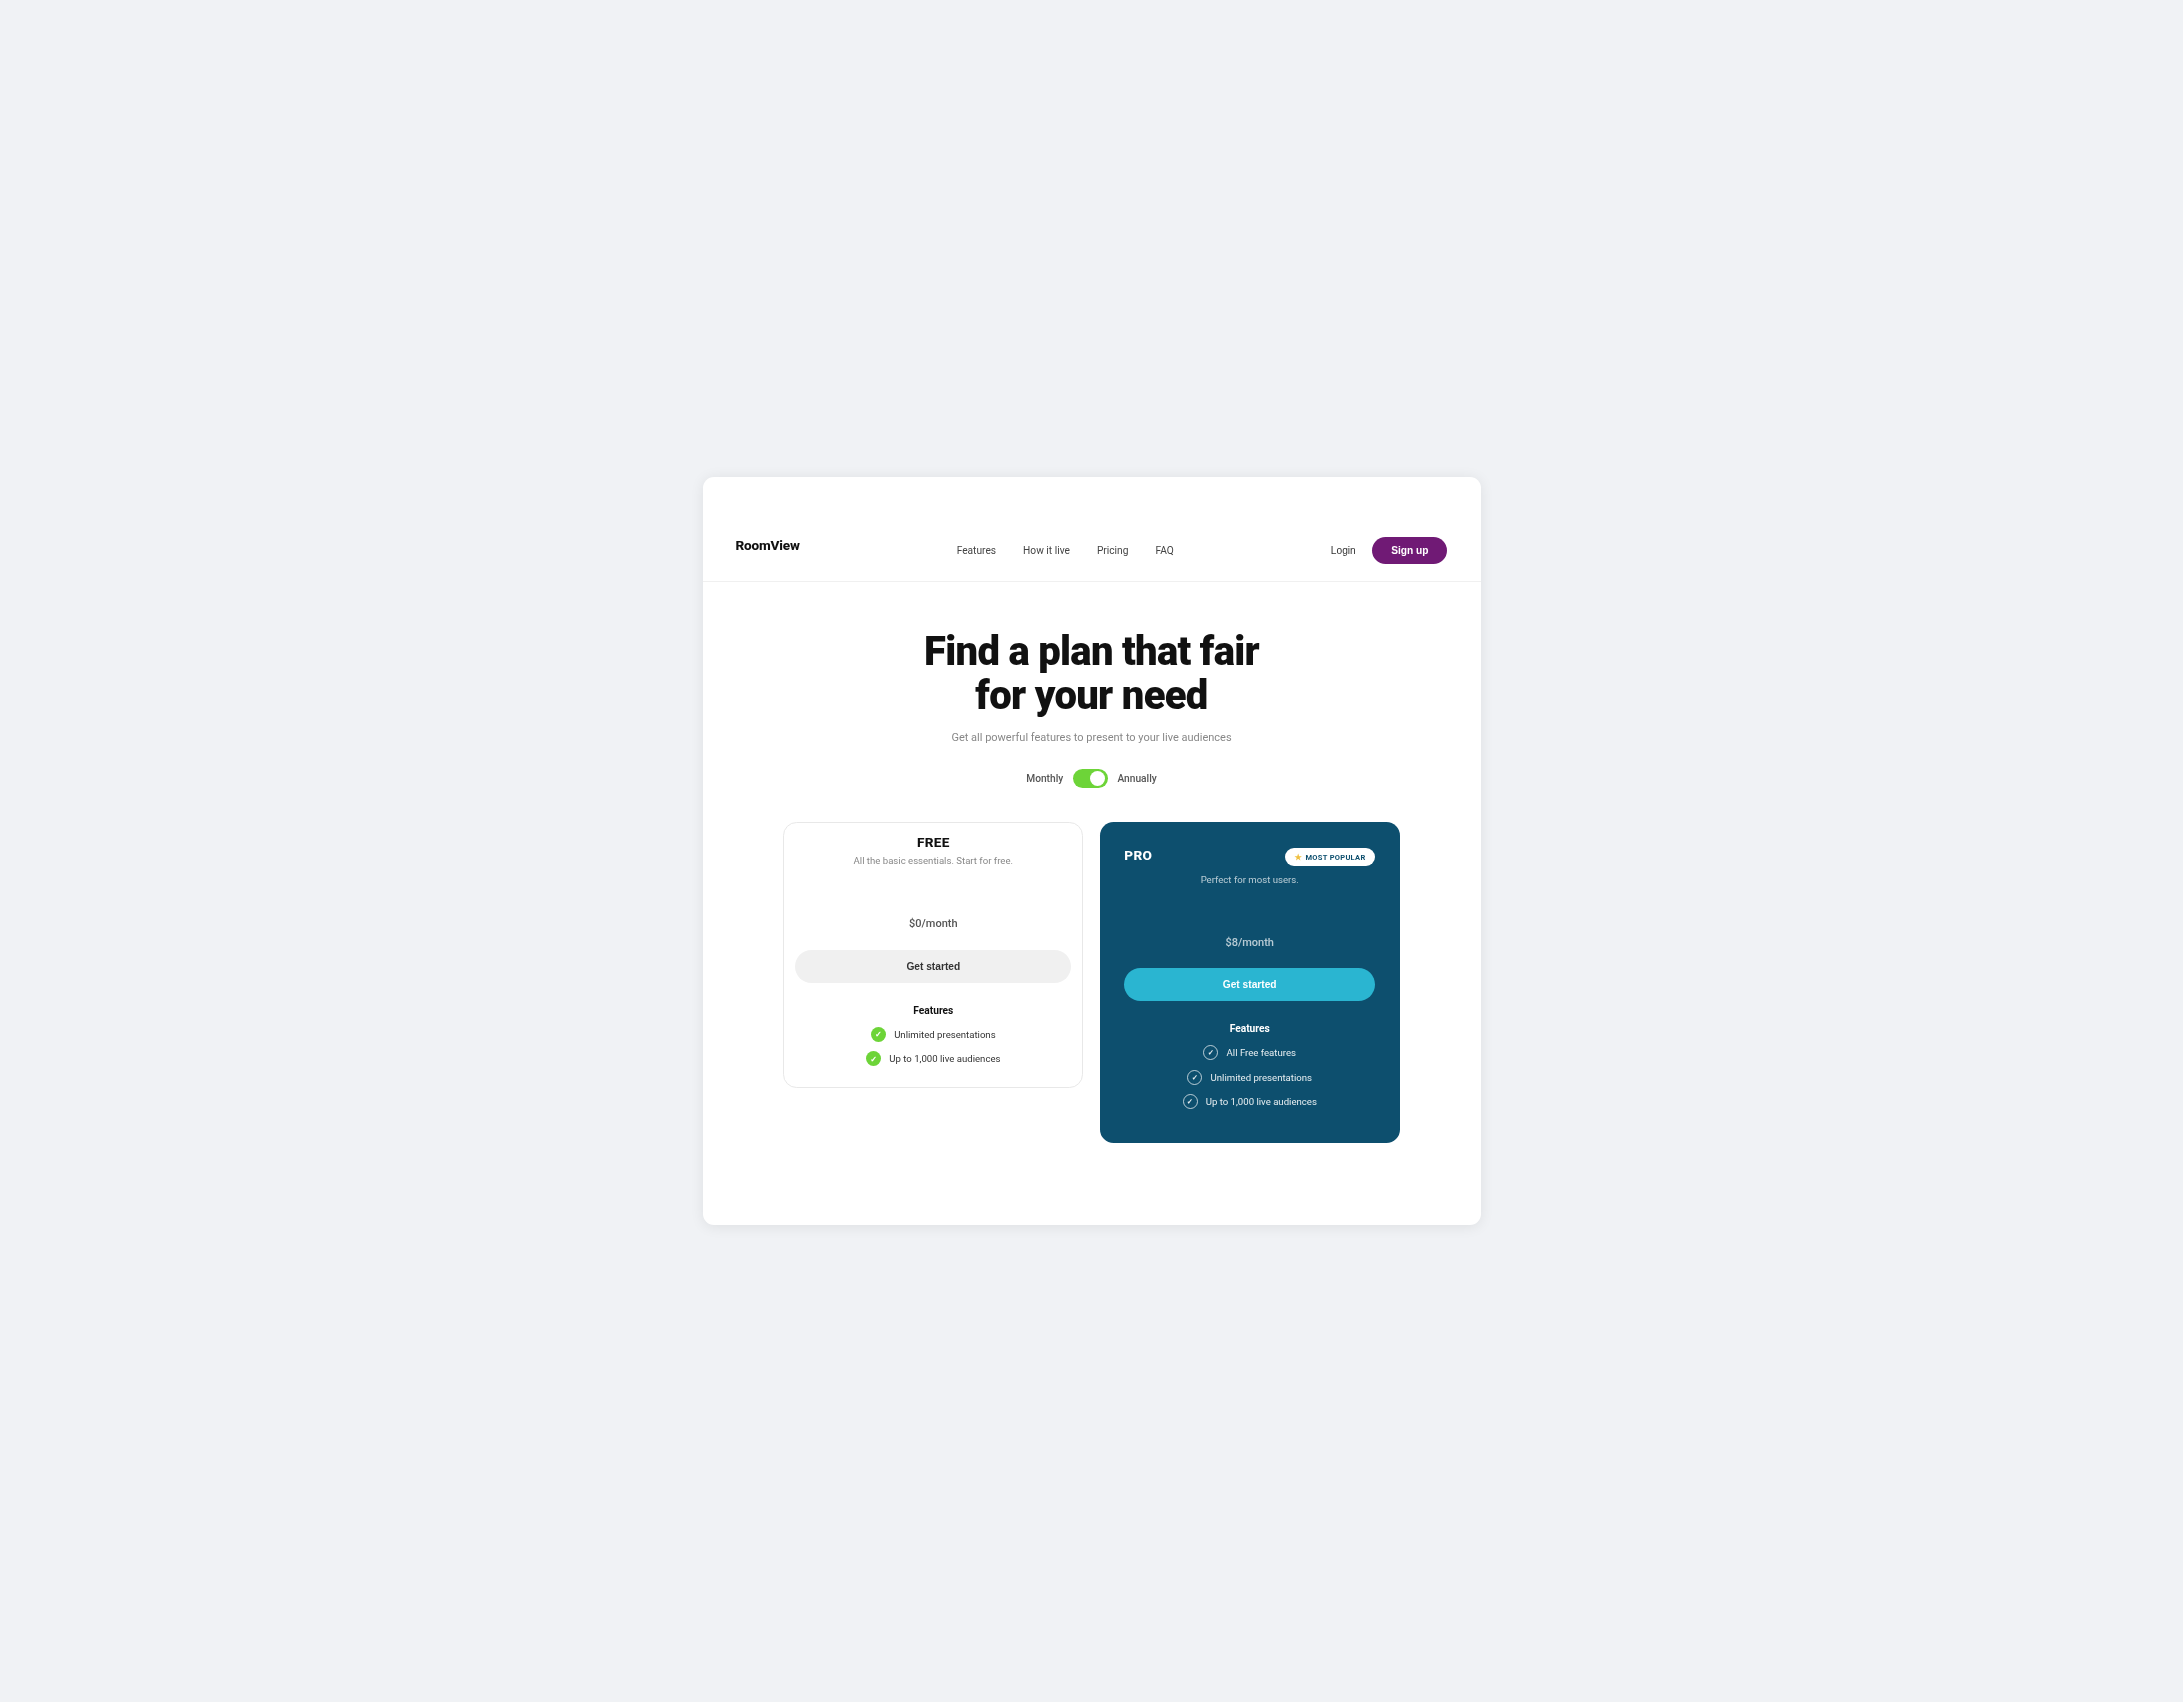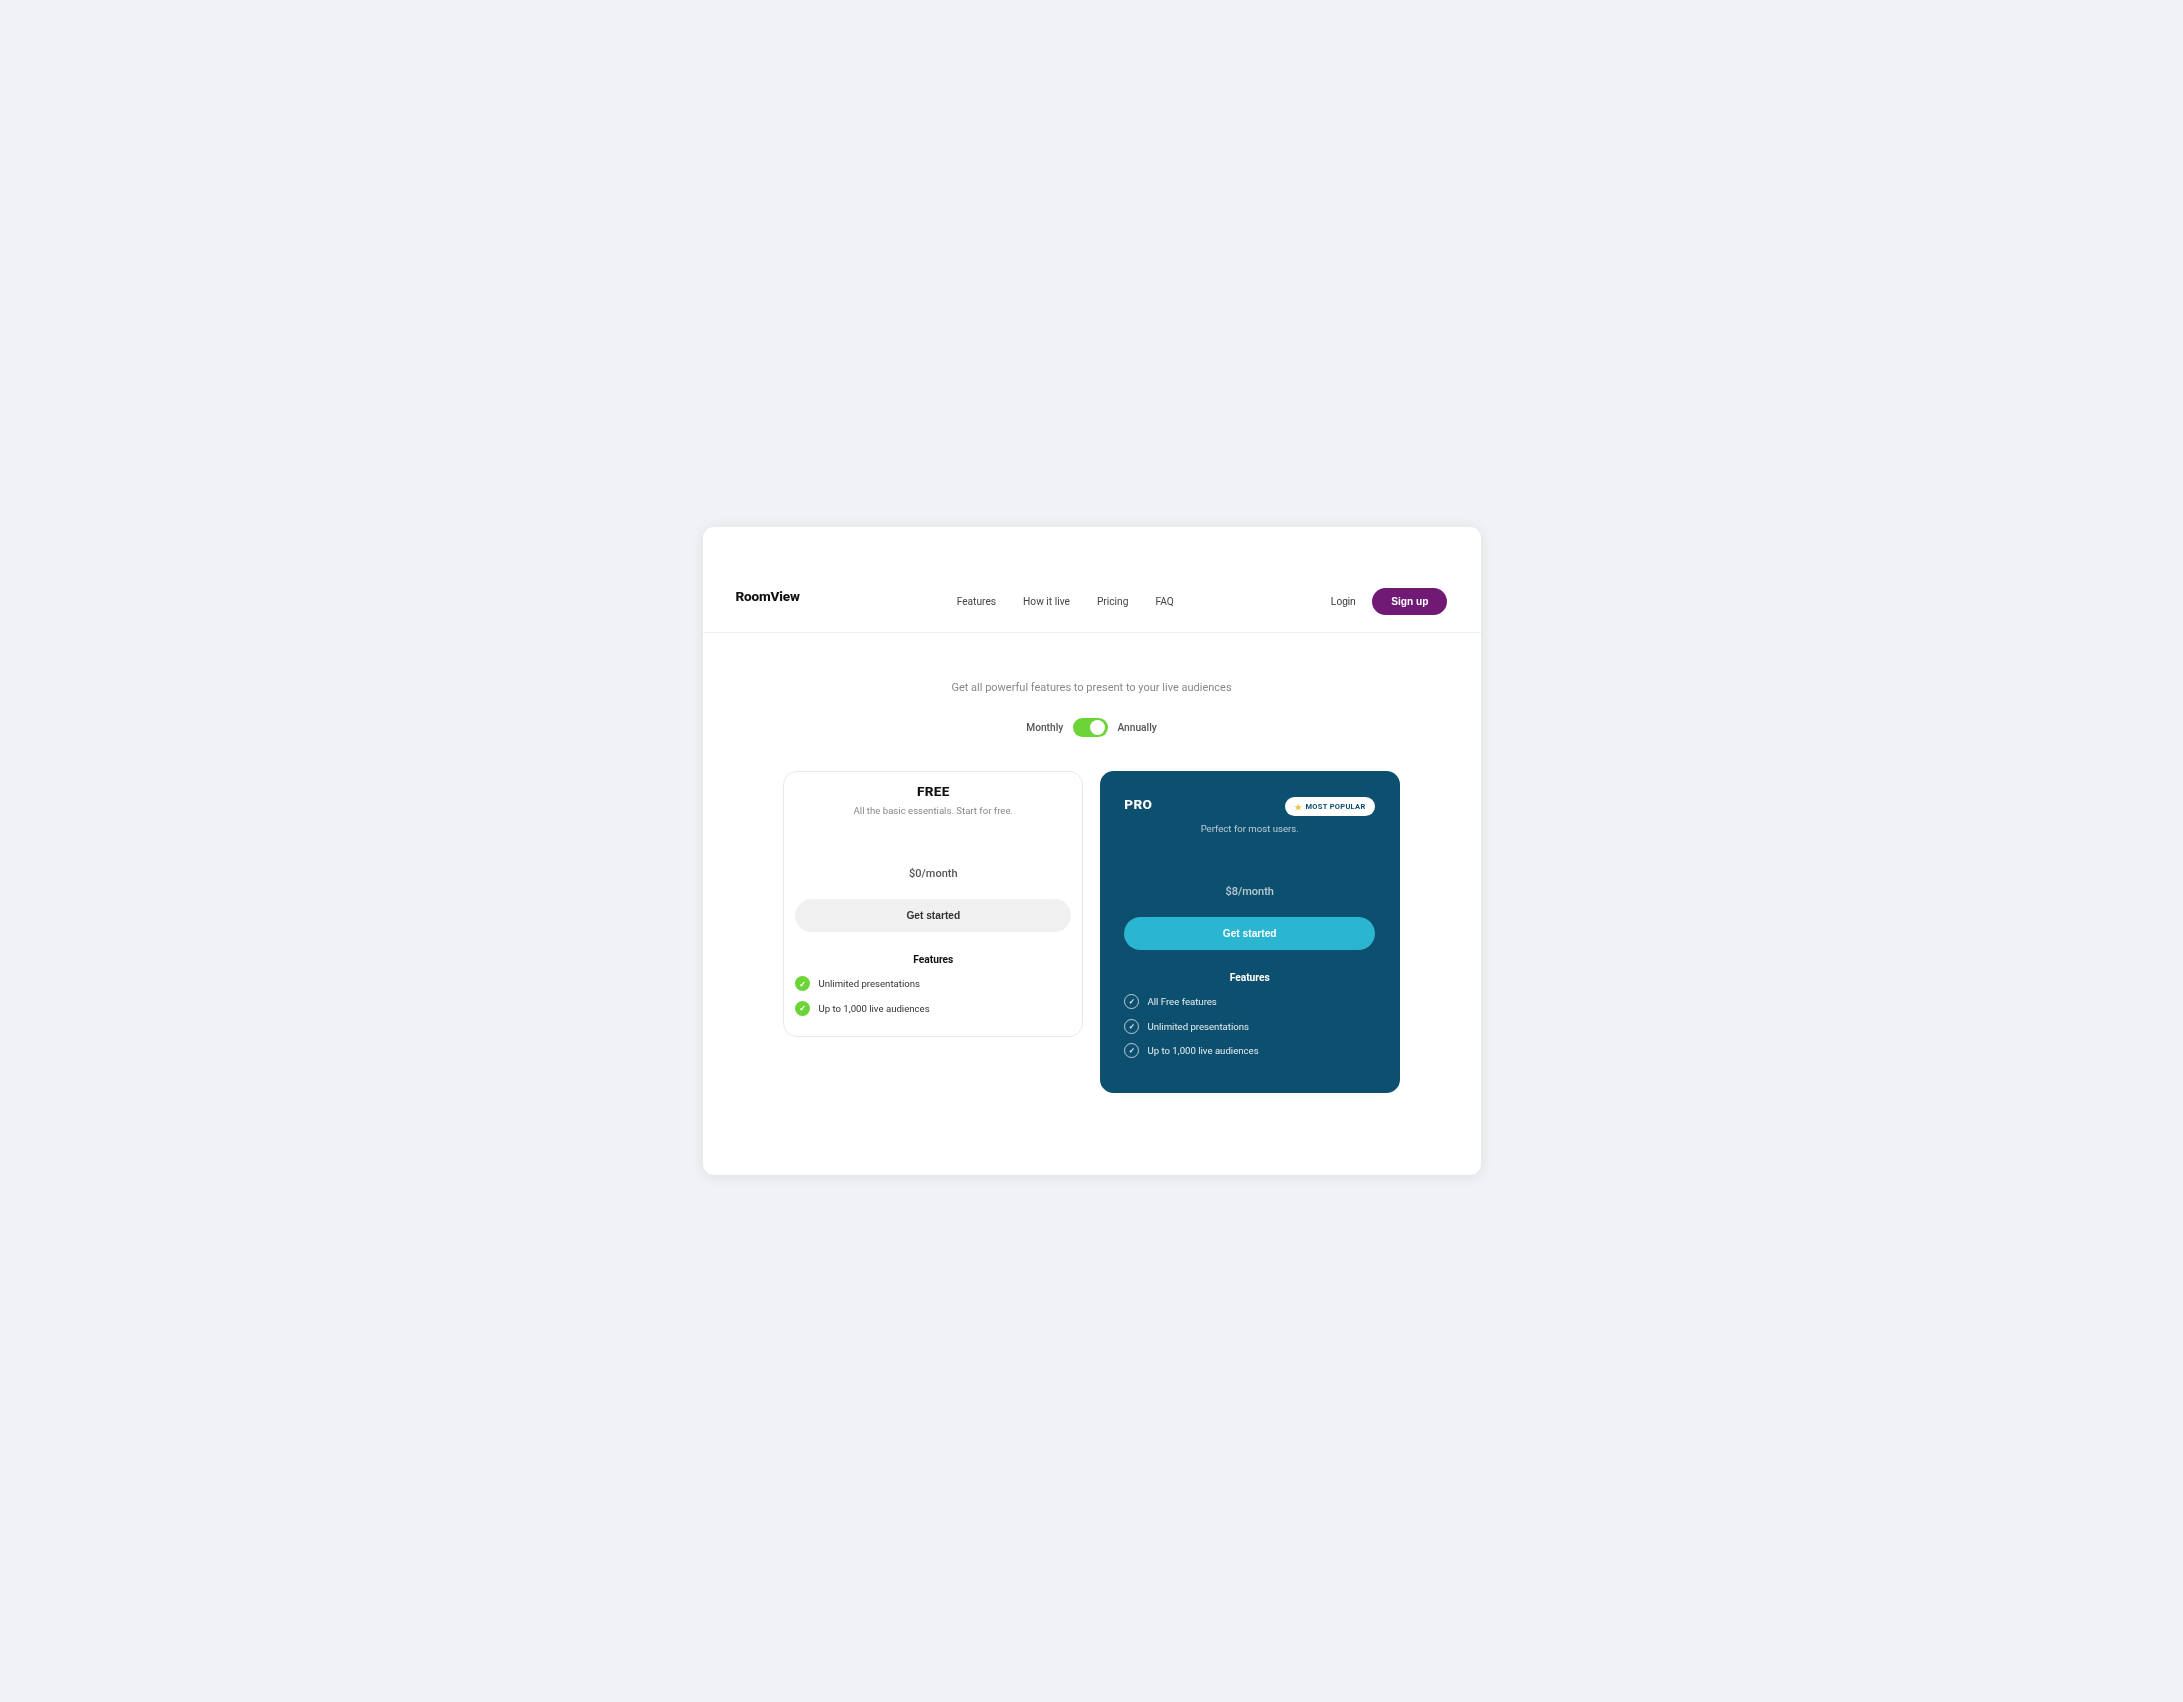--- a/index.html
+++ b/index.html
@@ -221,20 +221,21 @@
       margin-bottom: 11px;
     }
 
     .feature-item {
       display: flex;
       align-items: center;
       gap: 8.2px;
       margin-bottom: 9.6px;
       font-size: 9.6px;
       color: #333;
+      justify-content: center;
     }
 
     .check-icon-green {
       width: 15px;
       height: 15px;
       background: #6dd438;
       border-radius: 50%;
       display: flex;
       align-items: center;
       justify-content: center;
@@ -364,20 +365,24 @@
       </li>
     </ul>
 
     <div class="nav-actions">
       <button class="login-btn">Login</button>
       <button class="signup-btn">Sign up</button>
     </div>
   </nav>
 
   <section class="hero">
+    <h1 class="hero-title">
+      <span>Find a plan that fair</span><br>
+      <span>for your need</span>
+    </h1>
     <p class="hero-subtitle">Get all powerful features to present to your live audiences</p>
 
     <div class="billing-toggle">
       <span class="toggle-label">Monthly</span>
       <label class="toggle-switch">
         <input type="checkbox" checked="" style="">
         <span class="toggle-slider"></span>
       </label>
       <span class="toggle-label">Annually</span>
     </div>

